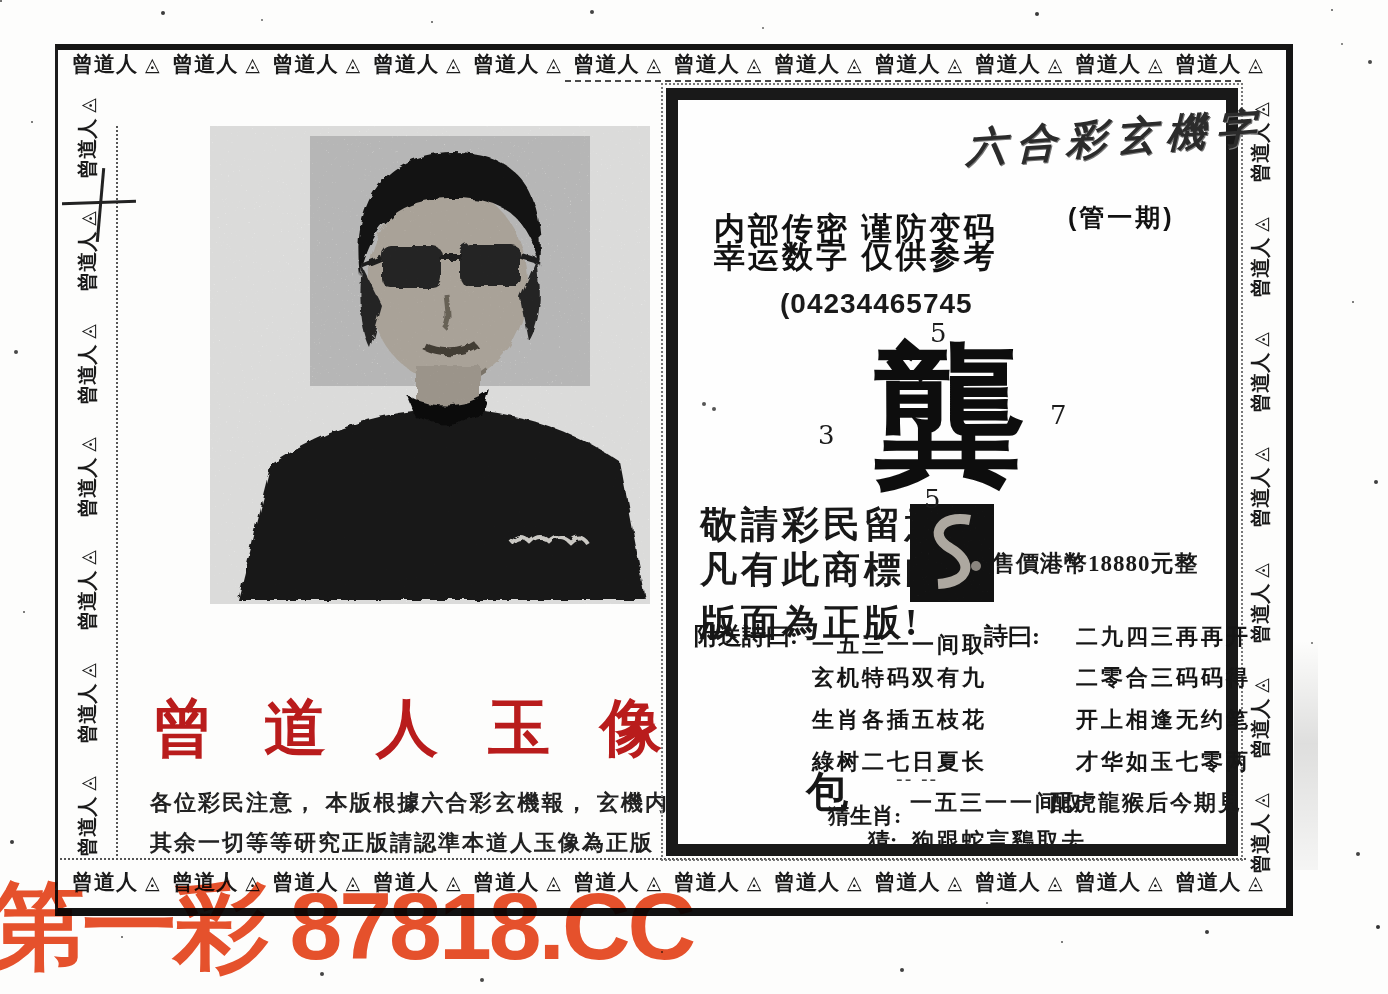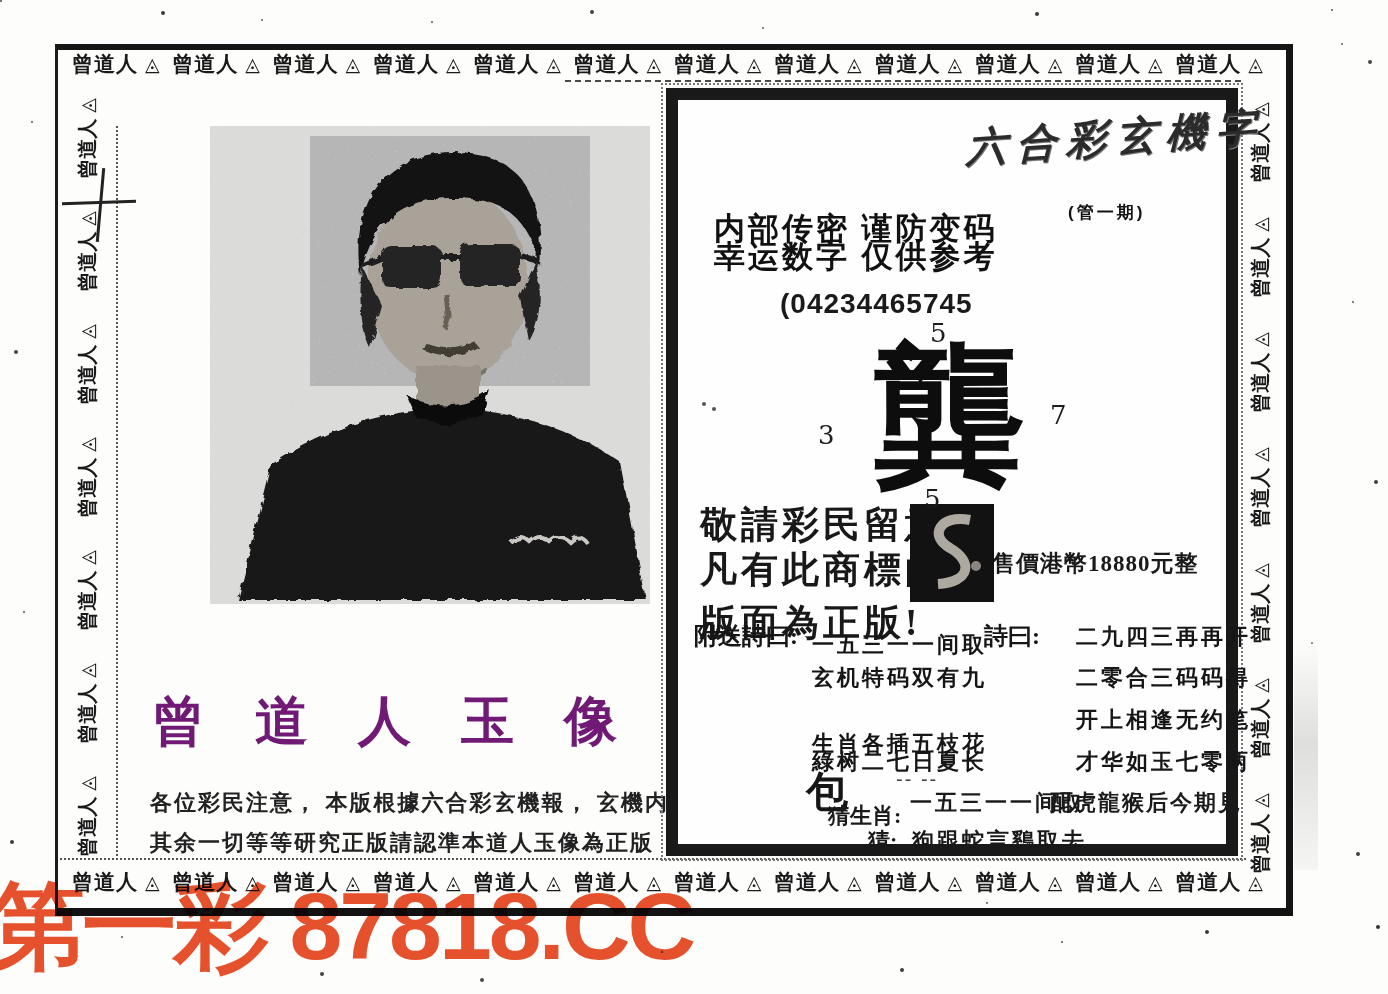--- a/index.html
+++ b/index.html
@@ -27,35 +27,35 @@
   .svu .rot{transform:rotate(-90deg);white-space:nowrap;font-weight:bold;font-size:20px;
             display:inline-flex;align-items:center;gap:6px;}
 
   
   .dash-top{left:565px;top:80px;width:676px;border-top:2px dashed #4a4a4a;height:0;}
   .dot-left{left:116px;top:126px;height:734px;border-left:2px dotted #555;width:0;}
   .dot-bottom{left:60px;top:858px;width:1186px;border-top:2px dotted #555;height:0;}
 
   
   #portrait{left:210px;top:126px;width:440px;height:478px;}
-  #lp-title{left:152px;top:686px;font-size:53px;font-weight:900;letter-spacing:50px;
-            white-space:nowrap;font-family:"DejaVu Serif","Liberation Serif",serif;color:#701a75;}
+  #lp-title{left:152px;top:686px;font-size:62px;font-weight:900;letter-spacing:50px;
+            white-space:nowrap;font-family:"DejaVu Serif","Liberation Serif",serif;color:#b91c1c;}
   .lp-note{left:150px;font-size:22px;font-weight:600;letter-spacing:2px;white-space:nowrap;
            font-family:"Liberation Serif","DejaVu Serif",serif;color:#222;}
 
   
   #rbox{position:absolute;left:666px;top:88px;width:572px;height:768px;box-sizing:border-box;
         border:12px solid #191919;outline:2px dotted #777;outline-offset:3px;background:#fefefe;}
   #rbox .in{position:absolute;white-space:nowrap;}
   #r-title{left:288px;top:10px;font-size:40px;font-weight:700;letter-spacing:10px;color:#2b2b2b;
            font-family:"DejaVu Serif","Liberation Serif",serif;font-style:italic;
            transform:rotate(-4deg) skewX(-4deg);text-shadow:1px 1px 0 #777;}
   .hdr{font-size:31px;font-weight:800;letter-spacing:3px;color:#111;}
   #hdr1{left:36px;top:97px;margin-top:11px;}
-  #hdr1r{left:390px;top:101px;font-size:17px;font-weight:700;}
+  #hdr1r{left:390px;top:101px;font-size:25px;font-weight:700;}
   #hdr2{left:36px;top:136px;}
   #serial{left:102px;top:188px;font-size:28px;font-weight:600;letter-spacing:1px;}
   .num{font-size:26px;font-family:"DejaVu Serif","Liberation Serif",serif;color:#1c1c1c;}
   #n-top{left:252px;top:218px;}
   #n-left{left:140px;top:320px;}
   #n-right{left:372px;top:300px;}
   #n-bottom{left:246px;top:384px;z-index:3;}
   #bigchar{left:196px;top:236px;font-size:150px;line-height:1.05;font-weight:900;color:#0d0d0d;
            font-family:"DejaVu Serif","Liberation Serif",serif;}
   .notice-ln{position:absolute;left:22px;font-size:37px;line-height:45px;font-weight:700;
@@ -346,21 +346,21 @@
       <rect x="0" y="0" width="84" height="98" fill="#262626"></rect>
       <rect x="0" y="0" width="84" height="98" filter="url(#noise)" opacity="0.5"></rect>
       <path d="M60,16 C30,10 18,32 40,44 C64,58 60,78 28,80" stroke="#c9c3ba" stroke-width="10" fill="none" opacity="0.85"></path>
       <circle cx="66" cy="62" r="5" fill="#bdb7ae" opacity="0.7"></circle>
     </svg>
     <div id="price" class="in">售價港幣18880元整</div>
 
     <div class="in poem plabel" style="left:16px;top:520px;">附送詩曰:</div>
     <div class="in poem pline" style="left:134px;top:530px;">一五三一一间取</div>
     <div class="in poem pline" style="left:134px;top:563px;">玄机特码双有九</div>
-    <div class="in poem pline" style="left:134px;top:605px;margin-top:24px;">生肖各插五枝花</div>
+    <div class="in poem pline" style="left:134px;top:605px;">生肖各插五枝花</div>
     <div class="in poem pline" style="left:134px;top:647px;">綠树二七日夏长</div>
     <div id="bao" class="in poem">包</div>
     <div id="stray" class="in">-- --</div>
 
     <div class="in poem plabel" style="left:306px;top:520px;">詩曰:</div>
     <div class="in poem pline" style="left:398px;top:522px;">二九四三再再开</div>
     <div class="in poem pline" style="left:398px;top:563px;">二零合三码码得</div>
     <div class="in poem pline" style="left:398px;top:605px;">开上相逢无约笔</div>
     <div class="in poem pline" style="left:398px;top:647px;">才华如玉七零两</div>
 

